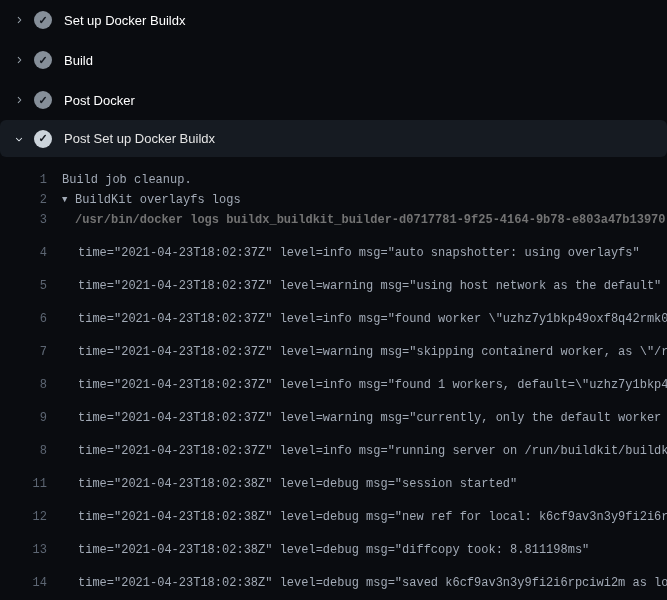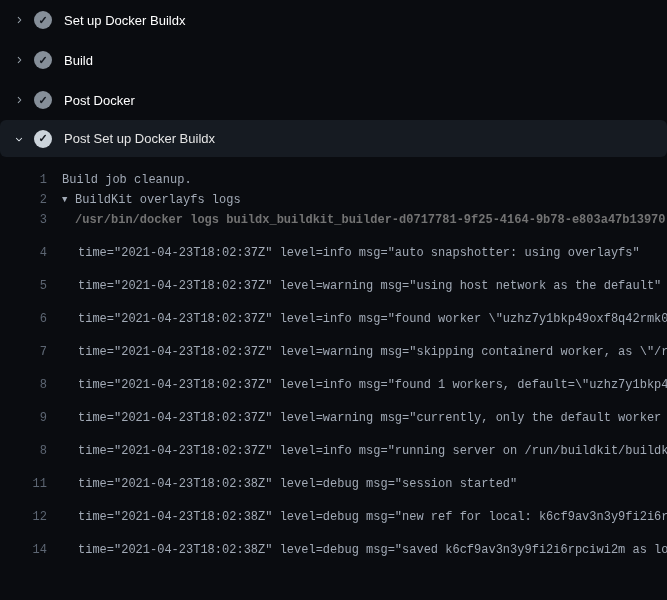--- a/index.html
+++ b/index.html
@@ -160,19 +160,23 @@
   <div class="row log">
     <span class="num">11</span>
     <span class="txt">time="2021-04-23T18:02:38Z" level=debug msg="session started"</span>
   </div>
 
   <div class="row log">
     <span class="num">12</span>
     <span class="txt">time="2021-04-23T18:02:38Z" level=debug msg="new ref for local: k6cf9av3n3y9fi2i6rpc</span>
   </div>
 
+  <div class="row log">
+    <span class="num">13</span>
+    <span class="txt">time="2021-04-23T18:02:38Z" level=debug msg="diffcopy took: 8.811198ms"</span>
+  </div>
 
   <div class="row log">
     <span class="num">14</span>
     <span class="txt">time="2021-04-23T18:02:38Z" level=debug msg="saved k6cf9av3n3y9fi2i6rpciwi2m as loca</span>
   </div>
 
 </div>
 
 </body></html>

